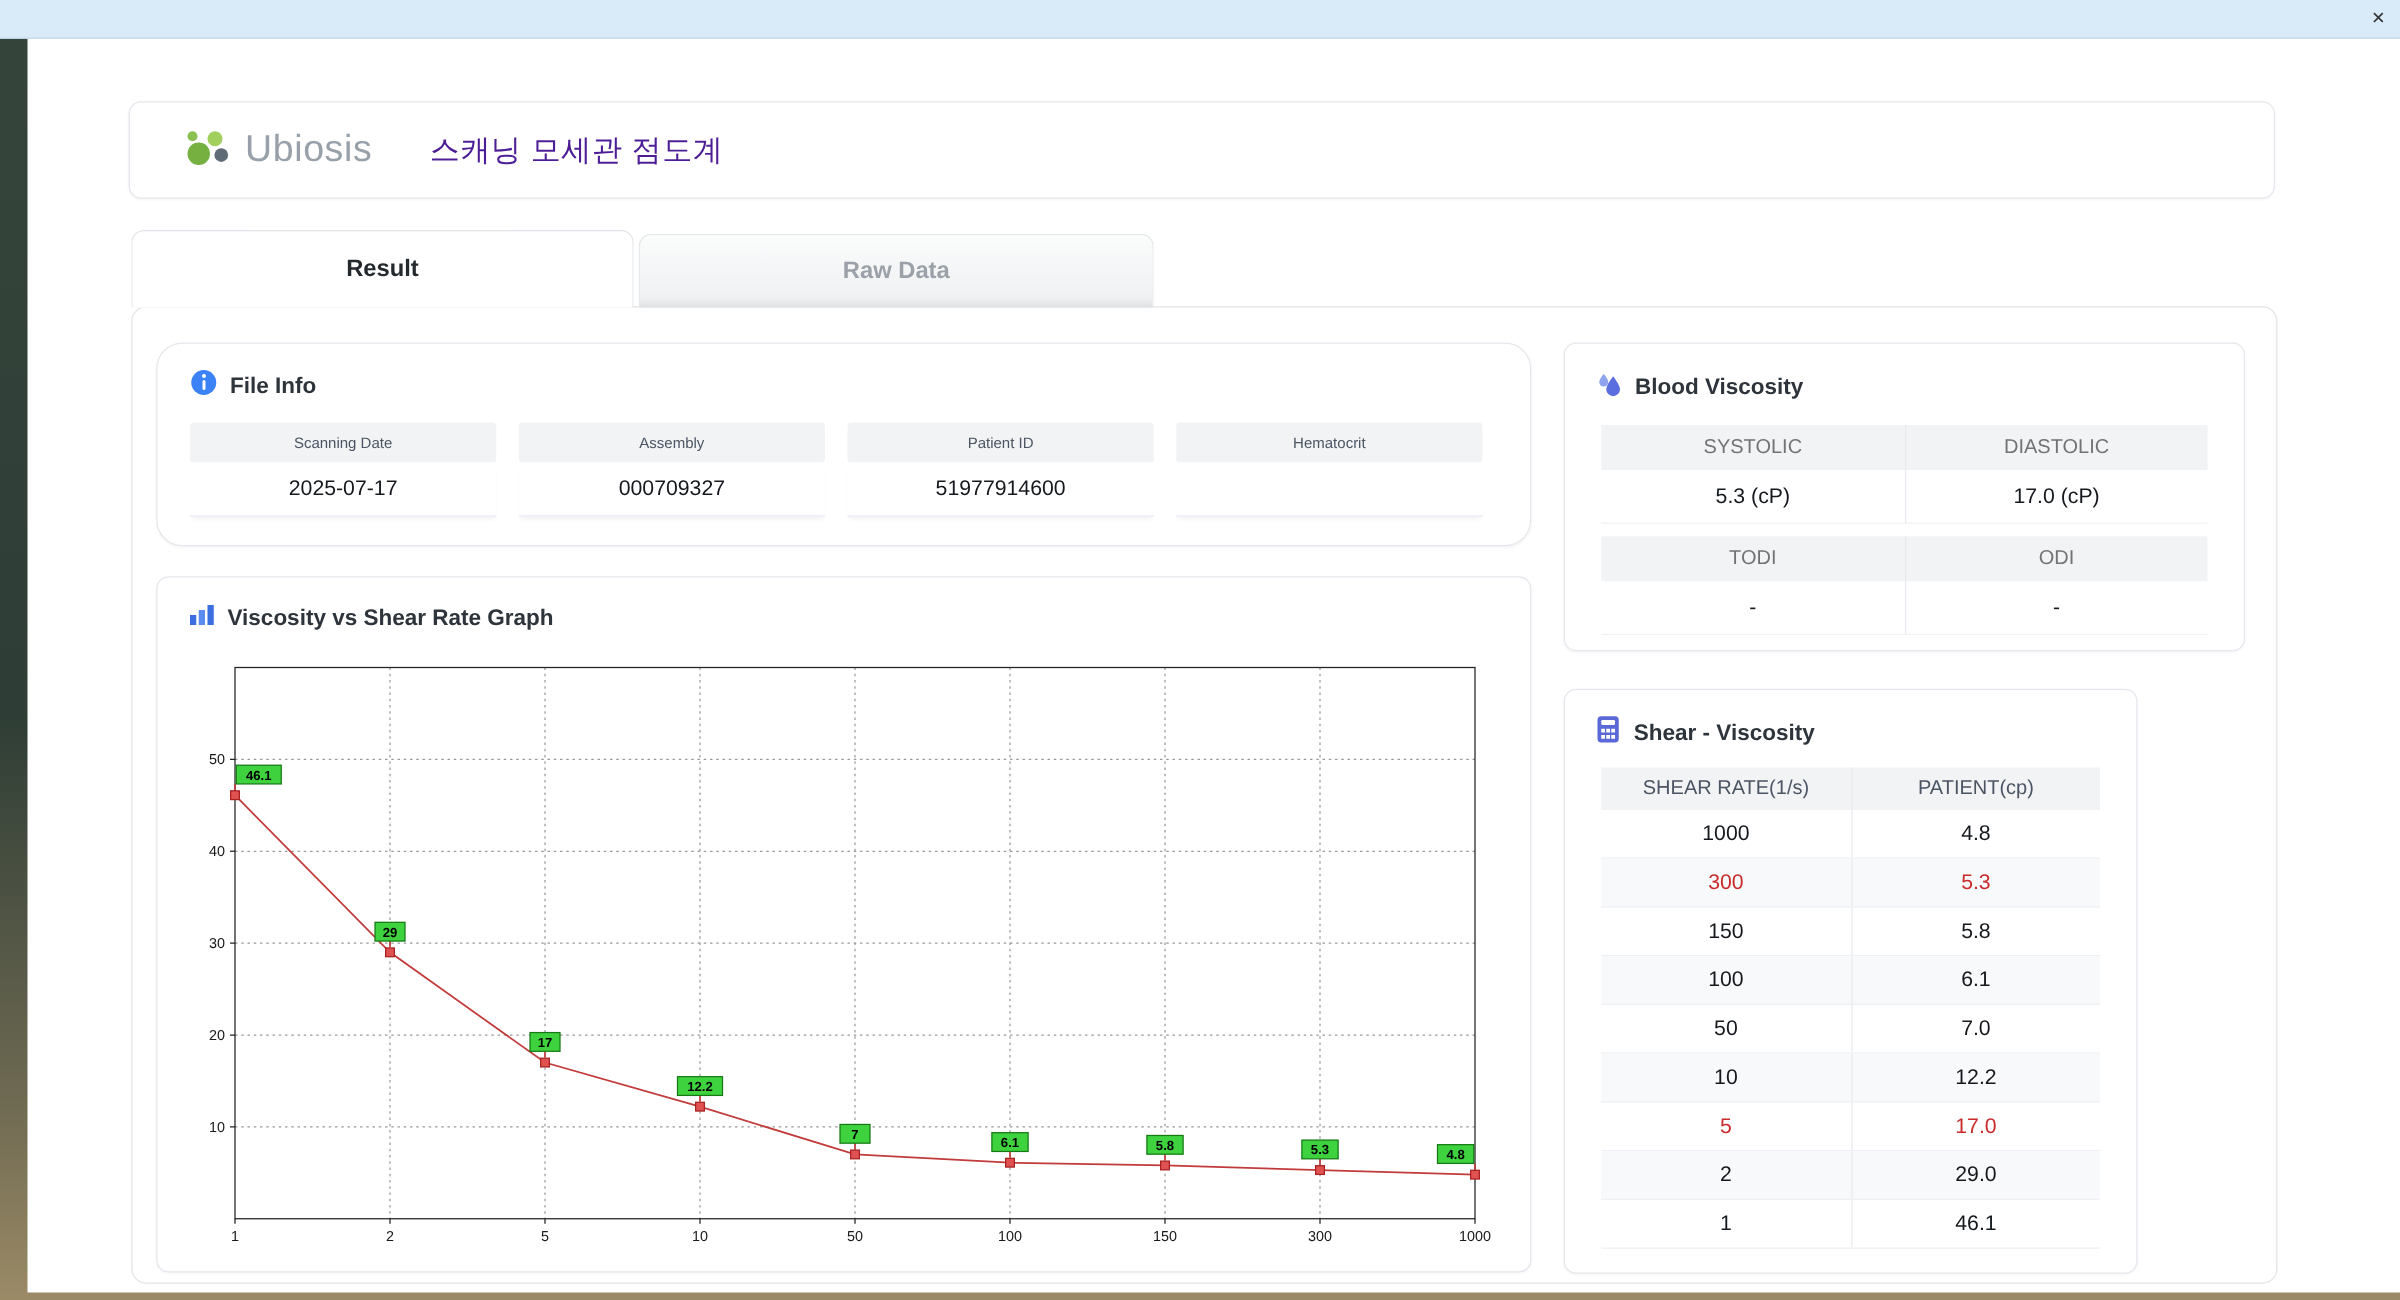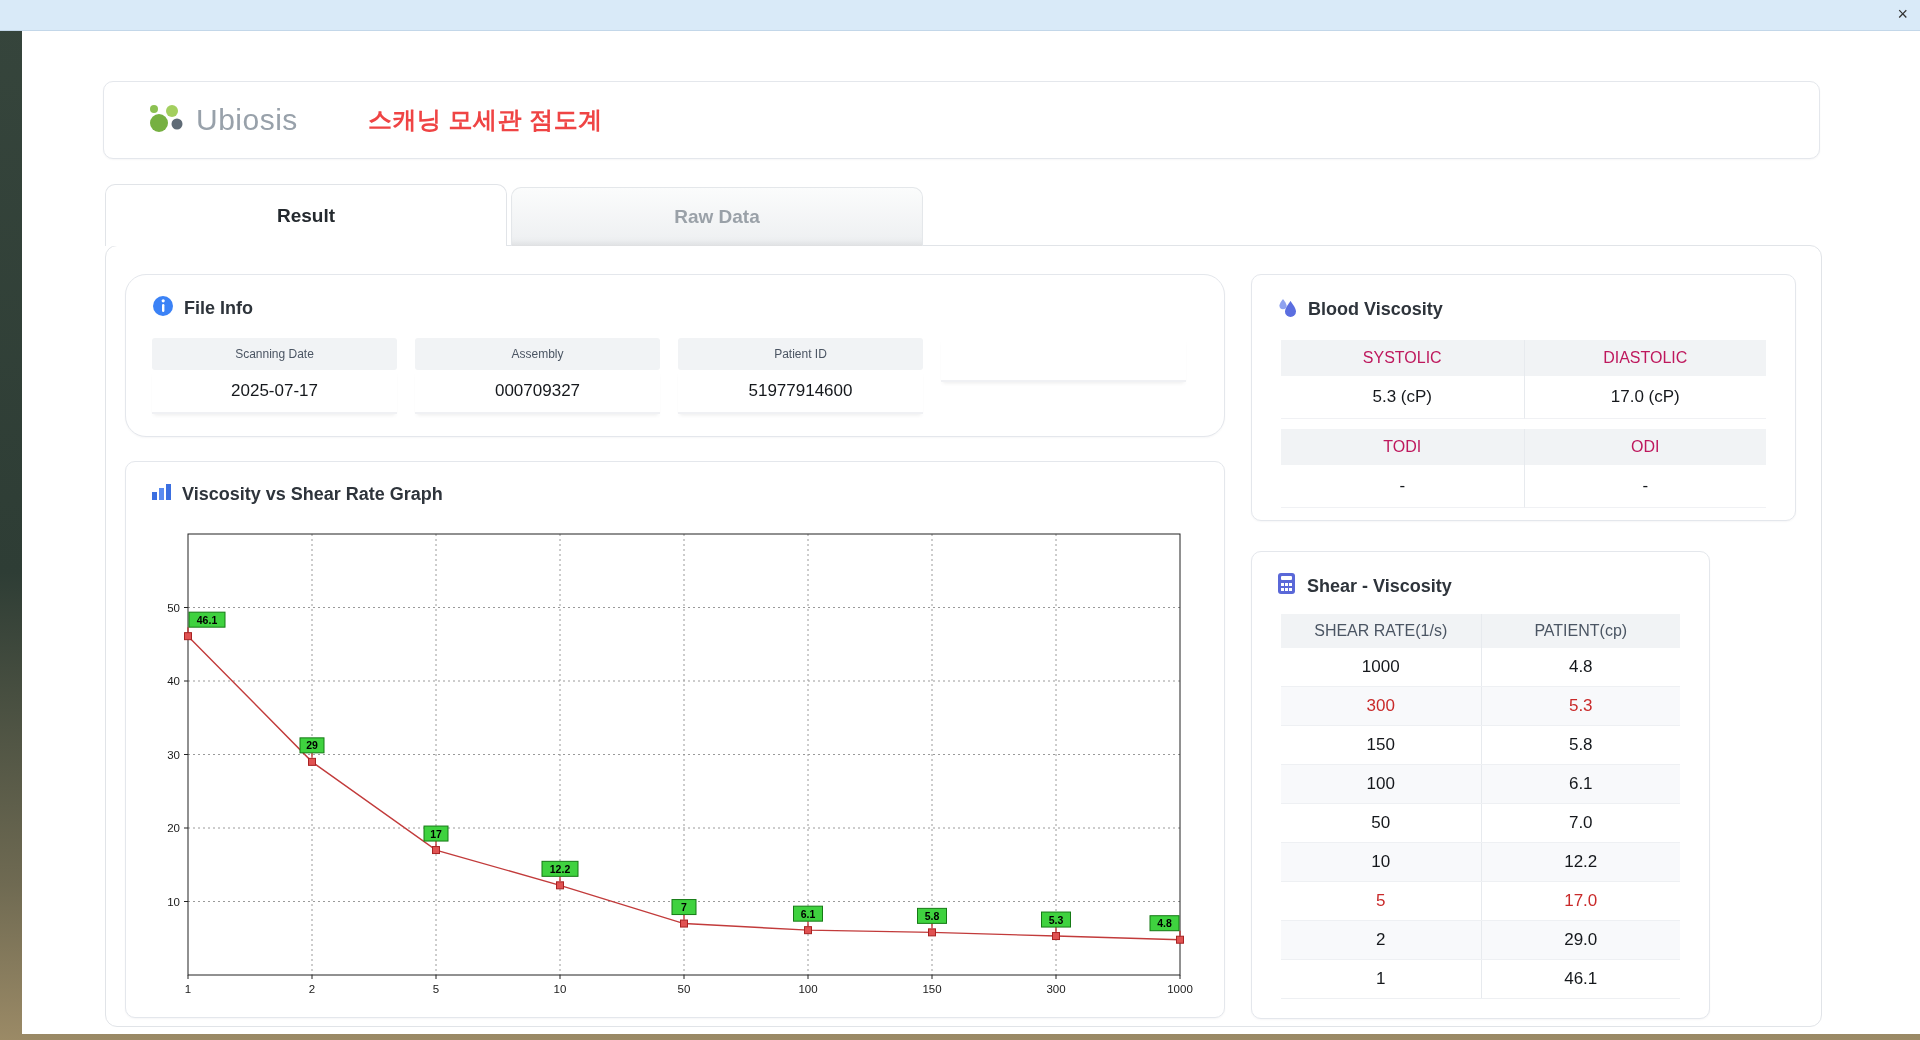--- a/index.html
+++ b/index.html
@@ -12,21 +12,21 @@
   
   .titlebar{position:absolute;left:0;top:0;width:1920px;height:30px;background:#d9eaf8;border-bottom:1px solid #c3d7e9;z-index:10;}
   .close-btn{position:absolute;right:12px;top:3px;font-size:18px;line-height:22px;color:#333;cursor:pointer;}
   
   .window{position:absolute;left:22px;top:30px;width:1898px;height:1004px;background:#ffffff;}
   .card{border:1px solid #e4e7ec;border-radius:10px;background:#fff;box-shadow:0 1px 2px rgba(16,24,40,.04);box-sizing:border-box;}
   
   .header-card{position:absolute;left:81px;top:51px;width:1717px;height:78px;display:flex;align-items:center;padding:0 42px;}
   .logo{display:flex;align-items:center;gap:8px;}
   .logo-text{font-size:30px;color:#98a1aa;letter-spacing:.5px;}
-  .app-title{margin-left:70px;font-size:24px;font-weight:700;color:#ef4444;letter-spacing:.5px;}
+  .app-title{margin-left:46px;font-size:24px;font-weight:400;color:#4c1d95;letter-spacing:.5px;}
   
   .tabs{position:absolute;left:83px;top:154px;height:62px;z-index:3;}
   .tab{position:absolute;top:0;height:62px;display:flex;align-items:center;justify-content:center;
        font-size:19px;font-weight:700;border-radius:10px 10px 0 0;box-sizing:border-box;cursor:pointer;}
   .tab-active{left:0;width:402px;background:#fff;border:1px solid #e1e4e8;border-bottom:none;color:#24292e;z-index:3;}
   .tab-inactive{left:406px;width:412px;height:59px;top:3px;background:linear-gradient(#fbfcfc,#edeff1);
        border:1px solid #e4e7ea;border-bottom:none;color:#9aa1a8;
        box-shadow:inset 0 -8px 9px -7px rgba(0,0,0,.10);}
   
   .content-card{position:absolute;left:83px;top:215px;width:1715px;height:780px;border:1px solid #e1e4e8;border-radius:12px;background:#fff;z-index:2;}
@@ -39,21 +39,21 @@
   .fi-value{background:#fff;color:#15181c;font-size:17px;text-align:center;padding:11px 0;min-height:20px;
             border-bottom:2px solid #f0f1f4;box-shadow:0 3px 4px -2px rgba(0,0,0,.08);}
   
   .graph-card{position:absolute;left:19px;top:215px;width:1100px;height:557px;padding:20px 24px;}
   .chart-wrap{position:absolute;left:18px;top:58px;width:1058px;height:486px;}
   
   .blood-card{position:absolute;left:1145px;top:28px;width:545px;height:247px;padding:20px 24px;}
   .bv-table{margin:16px 5px 0 5px;}
   .bv-row{display:flex;}
   .bv-cell{width:50%;box-sizing:border-box;text-align:center;}
-  .bv-head .bv-cell{background:#f1f3f5;color:#be185d;font-size:16px;padding:9px 0;}
+  .bv-head .bv-cell{background:#f1f3f5;color:#737373;font-size:16px;padding:9px 0;}
   .bv-val .bv-cell{color:#15181c;font-size:17px;padding:11px 0;border-bottom:1px solid #f0f1f4;}
   .bv-cell + .bv-cell{border-left:1px solid #e7eaee;}
   .bv-gap{height:10px;}
   
   .shear-card{position:absolute;left:1145px;top:305px;width:459px;height:468px;padding:20px 24px;}
   .sv-table{margin:14px 5px 0 5px;}
   .sv-row{display:flex;}
   .sv-cell{width:50%;box-sizing:border-box;text-align:center;font-size:17px;color:#15181c;padding:9px 0;}
   .sv-cell + .sv-cell{border-left:1px solid #e7eaee;}
   .sv-head .sv-cell{background:#f1f3f5;color:#4b5563;font-size:16px;padding:8px 0;}
@@ -111,20 +111,21 @@
           </div>
           <div class="fi-col">
             <div class="fi-label">Assembly</div>
             <div class="fi-value">000709327</div>
           </div>
           <div class="fi-col">
             <div class="fi-label">Patient ID</div>
             <div class="fi-value">51977914600</div>
           </div>
           <div class="fi-col">
+            <div class="fi-label">Hematocrit</div>
             <div class="fi-value"></div>
           </div>
         </div>
     </div>
 
     <div class="card graph-card">
       <div class="panel-title">
         <span>
           <svg width="22" height="20" viewBox="0 0 22 20">
             <rect x="2" y="10" width="5" height="8" fill="#3b6fe0"></rect>

